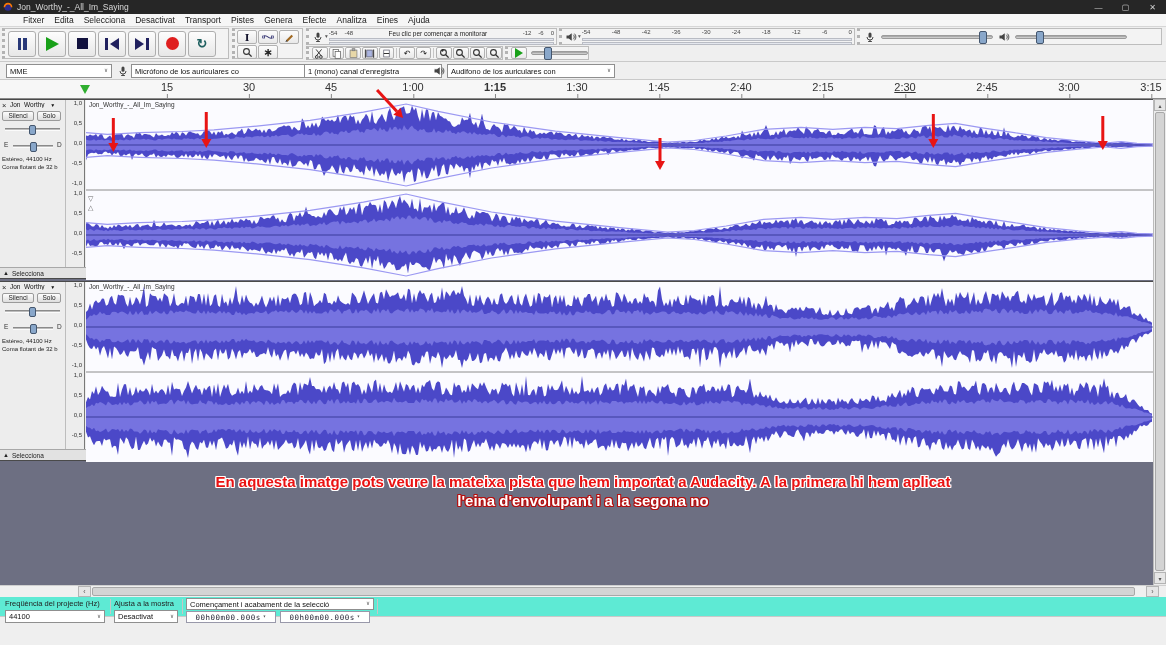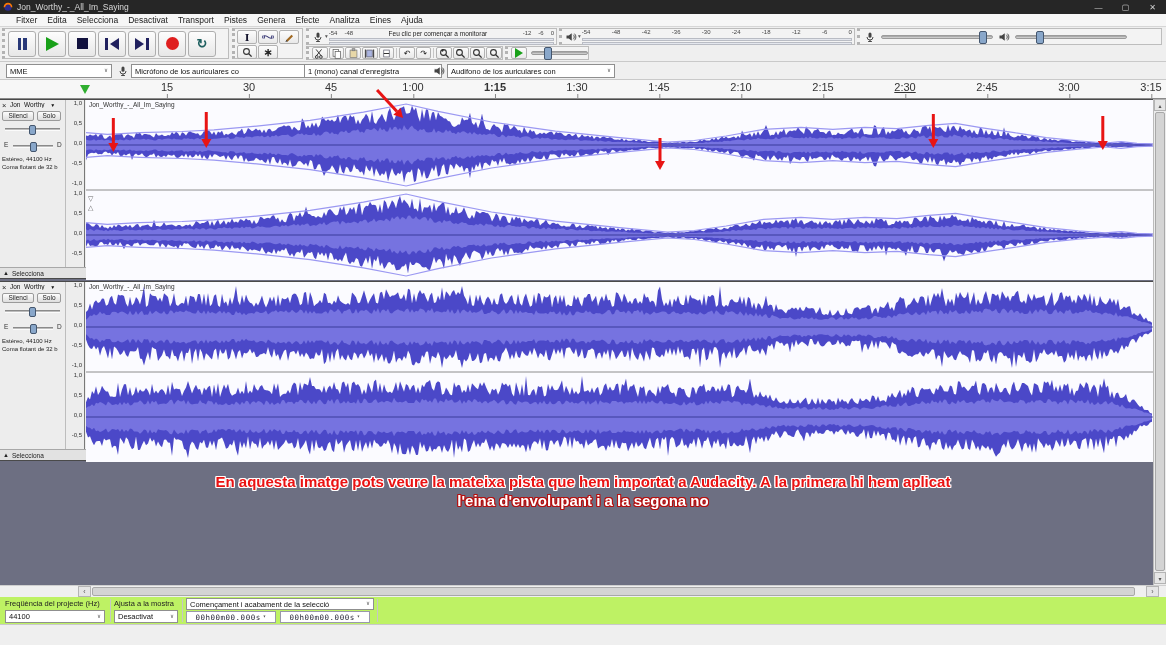--- a/index.html
+++ b/index.html
@@ -6,21 +6,21 @@
 body{margin:0;background:#9a9a9a;font-family:"Liberation Sans",sans-serif}
 #app{position:relative;width:1166px;height:645px;background:#efefef;overflow:hidden;color:#111;font-size:8px}
 
 
 #titlebar{position:absolute;top:0;left:0;right:0;height:14px;background:#262626;color:#d8d8d8;display:flex;align-items:center;font-size:8.5px}
 #titlebar .logo{margin:0 4px 0 3px;display:flex}
 #titlebar .wbtns{margin-left:auto;display:flex;height:100%}
 #titlebar .wbtn{width:27px;display:flex;align-items:center;justify-content:center;font-size:8px;color:#cfcfcf}
 
 
-#menubar{position:absolute;top:14px;left:0;right:0;height:13px;background:#f6f6f6;border-bottom:1px solid #d6d6d6;display:flex;align-items:center;padding-left:11px;font-size:8.5px;color:#1a1a1a}
+#menubar{position:absolute;top:14px;left:0;right:0;height:13px;background:#f6f6f6;border-bottom:1px solid #d6d6d6;display:flex;align-items:center;padding-left:18px;font-size:8.5px;color:#1a1a1a}
 .menu-item{padding:0 5px;display:inline-block}
 
 
 #toolbar1{position:absolute;top:27px;left:0;right:0;height:35px;background:#efefef;border-bottom:1px solid #c9c9c9}
 .tb{position:absolute;border:1px solid #bdbdbd;background:#f3f3f3;border-left:3px dotted #b3b3b3}
 #g-transport{left:2px;top:1px;width:227px;height:31px;display:flex;align-items:center;gap:2px;padding:0 2px 0 3px}
 .trbtn{width:28px;height:26px;border:1px solid #aeaeae;border-radius:3px;background:linear-gradient(#fdfdfd,#e7e7e7);display:flex;align-items:center;justify-content:center;gap:2px}
 .pbar{width:3.5px;height:12px;background:#283878}
 .tri-play{width:0;height:0;border-left:13px solid #18a018;border-top:7.5px solid transparent;border-bottom:7.5px solid transparent}
 .sq-stop{width:11px;height:11px;background:#12123e}
@@ -105,21 +105,21 @@
 #vscroll{position:absolute;left:1153px;top:0;width:13px;height:486px;background:#ececec;border-left:1px solid #bbb}
 .vs-btn{position:absolute;left:0;width:12px;height:12px;font-size:6px;text-align:center;line-height:12px;color:#555;background:#e6e6e6;border:1px solid #b4b4b4}
 #vs-thumb{position:absolute;left:1px;top:13px;width:10px;height:459px;background:#d4d4d4;border:1px solid #a8a8a8;border-radius:2px}
 
 
 #hscroll{position:absolute;top:585px;left:0;right:0;height:12px;background:#f0f0f0;border-top:1px solid #cfcfcf}
 .hs-btn{position:absolute;top:0;width:13px;height:11px;font-size:7px;text-align:center;line-height:10px;color:#555;background:#e6e6e6;border:1px solid #b4b4b4}
 #hs-thumb{position:absolute;left:92px;top:1px;width:1043px;height:9px;background:#d4d4d4;border:1px solid #a8a8a8;border-radius:2px}
 
 
-#selbar{position:absolute;top:597px;left:0;right:0;height:28px;background:#bef264;border-bottom:1px solid #c9c9c9}
+#selbar{position:absolute;top:597px;left:0;right:0;height:20px;background:#5eead4;border-bottom:1px solid #c9c9c9}
 .sb-label{position:absolute;font-size:7.5px;color:#222;white-space:nowrap}
 .sb-combo{position:absolute;height:13px;border:1px solid #8f8f8f;background:#fff;display:flex;align-items:center;padding:0 3px;font-size:7.5px;color:#111;white-space:nowrap;overflow:hidden}
 .sb-combo .caret{margin-left:auto;padding-left:3px}
 .timefield{position:absolute;top:14px;width:90px;height:12px;background:#fff;border:1px solid #99a;font-family:"DejaVu Sans Mono",monospace;font-size:7.5px;letter-spacing:0.5px;color:#223;display:flex;align-items:center;justify-content:center;gap:2px}
 .vsep{position:absolute;top:2px;bottom:2px;width:1px;background:#c6c6c6}
 #bigtime{position:absolute;left:380px;top:1px;width:152px;height:25px;background:#fdfefe;border:1px solid #9aa8b8;display:flex;align-items:center;justify-content:center;gap:3px;font-weight:bold;font-size:17px;letter-spacing:1px;color:#34346e}
 #bigtime .caret{font-size:6px;color:#667}
 
 
 #statusbar{position:absolute;top:625px;left:0;right:0;height:20px;background:#f0f0f0;border-top:1px solid #bdbdbd;font-size:8.5px;color:#222}
@@ -425,21 +425,21 @@
 
   <div id="ruler">
     <div id="ruler-labels">
         <div class="tl-label" style="left: 167px;">15</div>
         <div class="tl-label" style="left: 249px;">30</div>
         <div class="tl-label" style="left: 331px;">45</div>
         <div class="tl-label" style="left: 413px;">1:00</div>
         <div class="tl-label" style="left: 495px; font-weight: bold;">1:15</div>
         <div class="tl-label" style="left: 577px;">1:30</div>
         <div class="tl-label" style="left: 659px;">1:45</div>
-        <div class="tl-label" style="left: 741px;">2:10</div>
+        <div class="tl-label" style="left: 741px;">2:40</div>
         <div class="tl-label" style="left: 823px;">2:15</div>
         <div class="tl-label" style="left: 905px; text-decoration: underline;">2:30</div>
         <div class="tl-label" style="left: 987px;">2:45</div>
         <div class="tl-label" style="left: 1069px;">3:00</div>
         <div class="tl-label" style="left: 1151px;">3:15</div>
       </div>
     <div id="playpin"></div>
   </div>
 
   <div id="tracks">

